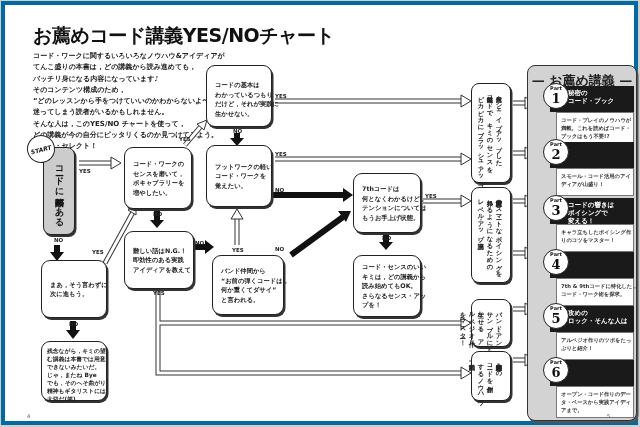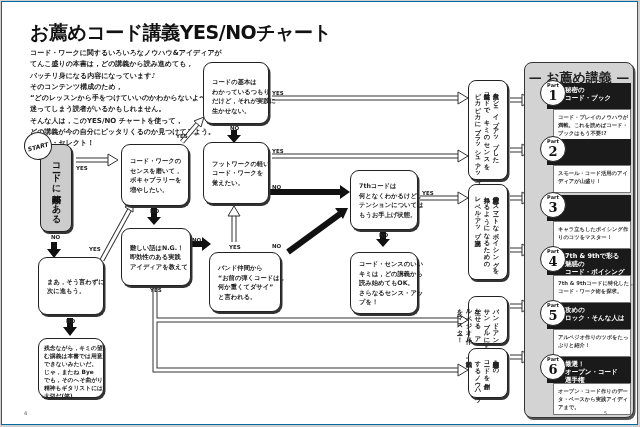--- a/index.html
+++ b/index.html
@@ -1,18 +1,18 @@
 <!DOCTYPE html>
 <html><head>
 <meta charset="utf-8">
 <style>
   * { box-sizing: border-box; margin: 0; padding: 0; }
   html, body { width: 640px; height: 427px; background: #cfcfcf; overflow: hidden; }
   body { font-family: "DejaVu Sans", "Liberation Sans", sans-serif; color: #111; }
-  .page { position: absolute; left: 1px; top: 1px; width: 637px; height: 424px; background: #fff; border: 1px solid #0369a1; }
+  .page { position: absolute; left: 1px; top: 1px; width: 637px; height: 424px; background: #fff; border: 4px solid #0369a1; }
   .title { position: absolute; left: 28px; top: 18px; font-size: 19px; font-weight: 900; letter-spacing: -0.5px; color: #111; white-space: nowrap; }
   .intro { position: absolute; left: 28px; top: 46px; font-size: 7px; line-height: 11.3px; font-weight: bold; color: #222; white-space: pre; }
   .box { position: absolute; background: #fff; border: 1.3px solid #222; border-radius: 9px; box-shadow: 1.5px 2px 0 #333; font-size: 6.3px; font-weight: bold; line-height: 9.5px; padding: 10px 8px; white-space: pre; color: #222; }
   .box.center { display: flex; align-items: center; }
   .vbox { position: absolute; background: #fff; border: 1.3px solid #222; border-radius: 8px; box-shadow: 1.5px 2px 0 #333; font-size: 6.3px; font-weight: bold; line-height: 9px; writing-mode: vertical-rl; padding: 7px 6px; color: #222; white-space: pre; }
   .start-box { position: absolute; left: 38px; top: 142px; width: 32px; height: 88px; background: #ccc; border: 1.3px solid #222; border-radius: 8px; box-shadow: 1.5px 2px 0 #333; writing-mode: vertical-rl; font-size: 9px; font-weight: 900; display: flex; align-items: center; justify-content: center; }
   .start-badge { position: absolute; left: 22px; top: 130px; width: 28px; height: 28px; border-radius: 50%; background: #fff; border: 1.3px solid #222; font-size: 6px; font-weight: 900; font-style: italic; display: flex; align-items: center; justify-content: center; transform: rotate(-15deg); }
   .lbl { position: absolute; font-size: 5.5px; font-weight: bold; color: #222; }
   svg.flow { position: absolute; left: 0; top: 0; width: 640px; height: 427px; pointer-events: none; }
   .panel { position: absolute; left: 522px; top: 60px; width: 110px; height: 356px; background: #d3d3d3; border: 1.3px solid #333; border-radius: 8px; box-shadow: 1.5px 2px 0 #555; }
@@ -209,41 +209,39 @@
       <div class="part-desc">コード・プレイのノウハウが
 満載。これを読めばコード・
 ブックはもう不要!?</div>
     </div>
     <div class="part" style="top:76px;">
       <div class="part-head"><span class="part-badge"><span class="pw">Part</span><span class="pn">2</span></span></div>
       <div class="part-desc">スモール・コード活用のアイ
 ディアが山盛り！</div>
     </div>
     <div class="part" style="top:132px;">
-      <div class="part-head"><span class="part-badge"><span class="pw">Part</span><span class="pn">3</span></span></div>
+      <div class="part-head"><span class="part-badge"><span class="pw">Part</span><span class="pn">3</span></span><span>コードの響きは
+ボイシングで
+変える！</span></div>
       <div class="part-desc">キャラ立ちしたボイシング作
 りのコツをマスター！</div>
     </div>
     <div class="part" style="top:186px;">
-      <div class="part-head"><span class="part-badge"><span class="pw">Part</span><span class="pn">4</span></span><span>7th &amp; 9thで彩る
-魅惑の
-コード・ボイシング</span></div>
+      <div class="part-head"><span class="part-badge"><span class="pw">Part</span><span class="pn">4</span></span></div>
       <div class="part-desc">7th &amp; 9thコードに特化した，
 コード・ワーク術を探求。</div>
     </div>
     <div class="part" style="top:240px;">
       <div class="part-head"><span class="part-badge"><span class="pw">Part</span><span class="pn">5</span></span><span>攻めの
 ロック・そんな人は</span></div>
       <div class="part-desc">アルペジオ作りのツボをたっ
 ぷりと紹介！</div>
     </div>
     <div class="part" style="top:294px;">
-      <div class="part-head"><span class="part-badge"><span class="pw">Part</span><span class="pn">6</span></span><span>厳選！
-オープン・コード
-選手権</span></div>
+      <div class="part-head"><span class="part-badge"><span class="pw">Part</span><span class="pn">6</span></span></div>
       <div class="part-desc">オープン・コード作りのデー
 タ・ベースから実践アイディ
 アまで。</div>
     </div>
   </div>
 
   <span class="pgnum" style="left:22px;">4</span>
   <span class="pgnum" style="left:602px;">5</span>
 </div>
 

